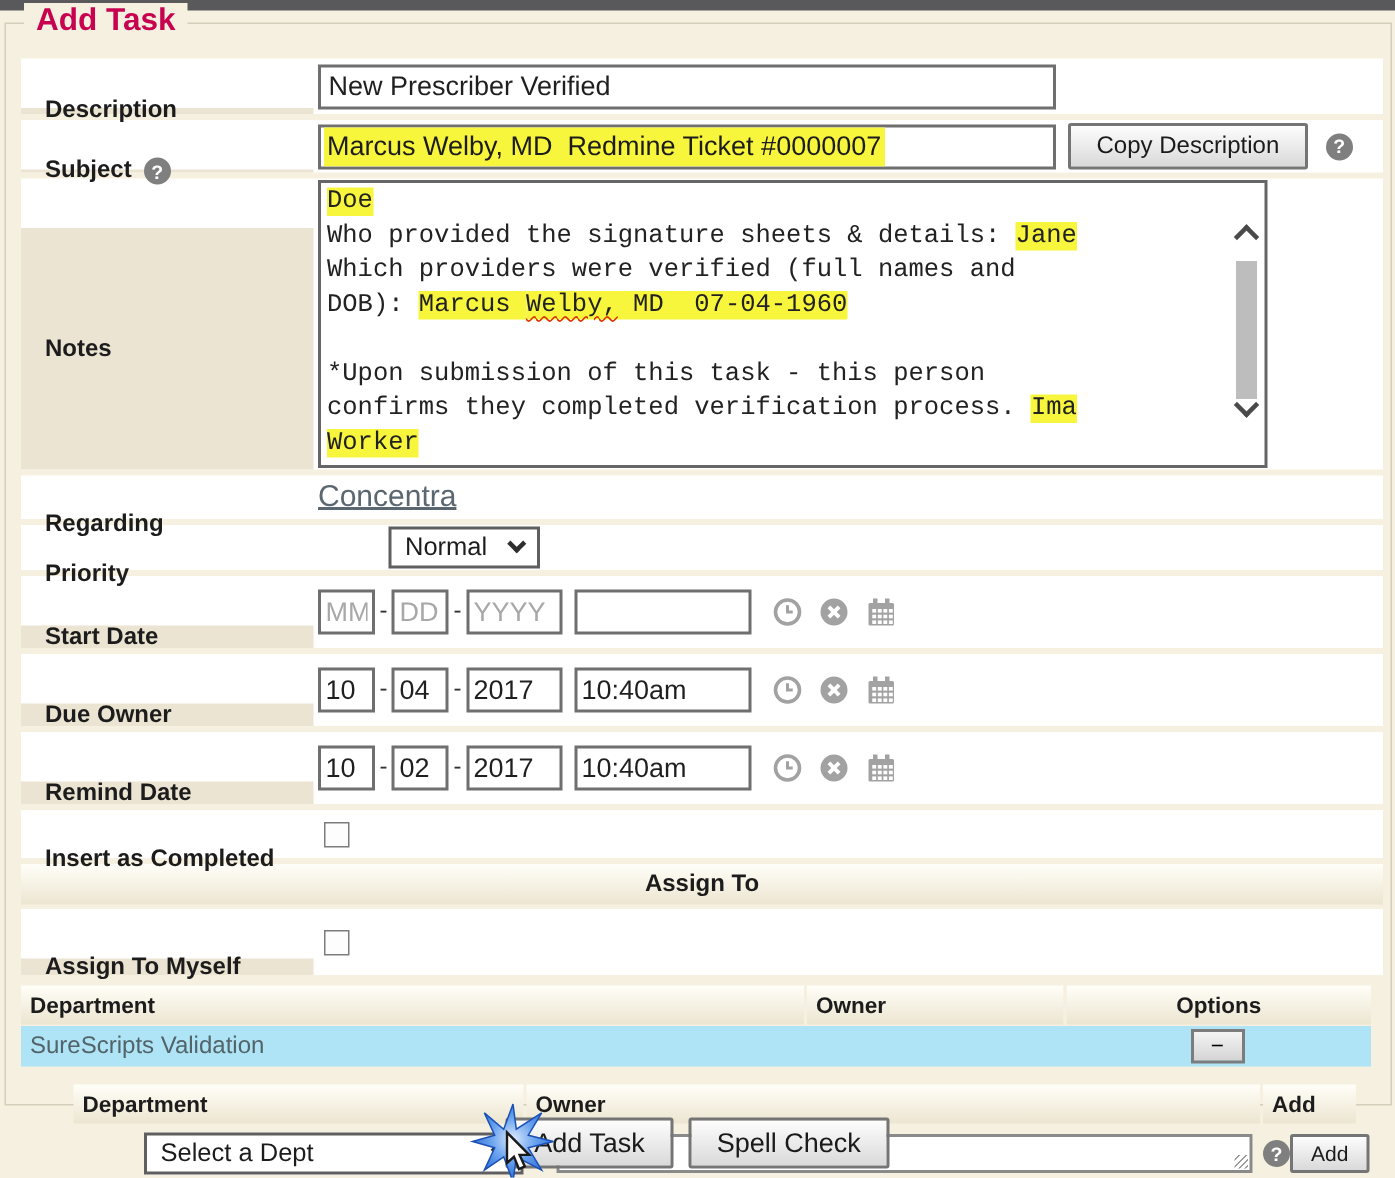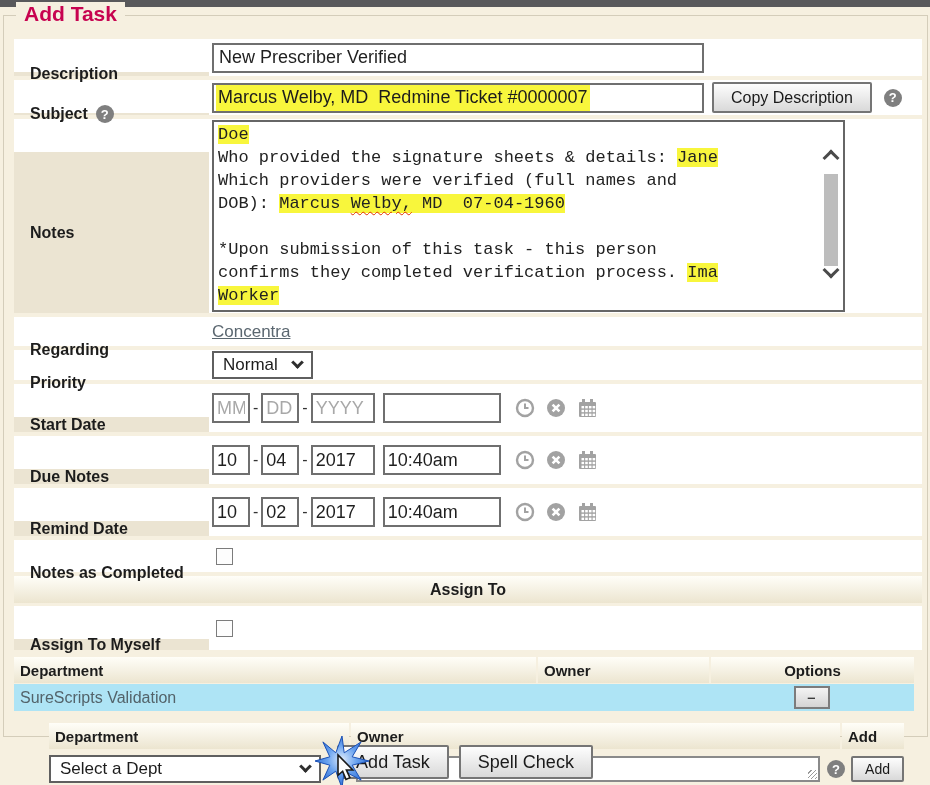--- a/index.html
+++ b/index.html
@@ -88,26 +88,26 @@
   .nline .sq { text-decoration:underline wavy #e03000 1px; text-underline-offset:3px; }
   .nsb { position:absolute; top:0; right:2px; bottom:0; width:20px; }
   .nsb .chev {
     position:absolute; left:4px; width:12px; height:12px;
     border-left:3px solid #4a4a4a; border-top:3px solid #4a4a4a; cursor:pointer;
   }
   .chev-up { top:30px; transform:rotate(45deg); }
   .chev-down { bottom:34px; transform:rotate(225deg); }
   .nthumb { position:absolute; top:52px; left:3px; width:14px; height:92px; background:#bdbdbd; cursor:grab; }
 
-  a.reg-link { color:#5b6770; font-size:17px; text-decoration:underline; cursor:pointer; }
+  a.reg-link { color:#5b6770; font-size:20px; text-decoration:underline; cursor:pointer; }
 
   .sel {
     border:2px solid #5f5f5f; height:28px; background:#fff;
     display:inline-flex; align-items:center; padding:0 9px;
-    font-size:17px; cursor:pointer;
+    font-size:17px; cursor:pointer;margin-left:47px;
   }
   .sel .chev-v {
     width:9px; height:9px; border-right:3px solid #2e2e2e; border-bottom:3px solid #2e2e2e;
     transform:rotate(45deg); margin-left:15px; margin-top:-5px;
   }
   .sel-dept { width:272px; justify-content:space-between; }
 
   .din {
     border:2px solid #6f6f6f; height:30px; width:38px; background:#fff;
     font-family:"Liberation Sans",sans-serif; font-size:18px; color:#1f1f1f; padding:0 3px;
@@ -300,21 +300,21 @@
               <rect x="11.9" y="15.6" width="2.6" height="2.4"></rect>
               <rect x="15.6" y="15.6" width="2.6" height="2.4"></rect>
             </g>
           </svg>
       </span>
     </div>
   </div>
 
   <div class="row h36">
     <div class="lbl">
-        <span>Due Notes</span>
+        <span>Due Owner</span>
       </div>
     <div class="val">
       <input class="din" value="10" style="">
       <span class="dash">-</span>
       <input class="din" value="04" style="">
       <span class="dash">-</span>
       <input class="din din-y" value="2017" style="">
       <input class="din din-t" value="10:40am" style="">
       <span class="dicons">
         <svg width="20" height="20" viewBox="0 0 20 20">
@@ -386,21 +386,21 @@
               <rect x="11.9" y="15.6" width="2.6" height="2.4"></rect>
               <rect x="15.6" y="15.6" width="2.6" height="2.4"></rect>
             </g>
           </svg>
       </span>
     </div>
   </div>
 
   <div class="row h32">
     <div class="lbl">
-        <span>Notes as Completed</span>
+        <span>Insert as Completed</span>
       </div>
     <div class="val">
         <span class="cb"></span>
       </div>
   </div>
 
   <div class="section-bar">Assign To</div>
 
   <div class="row h33">
     <div class="lbl">

